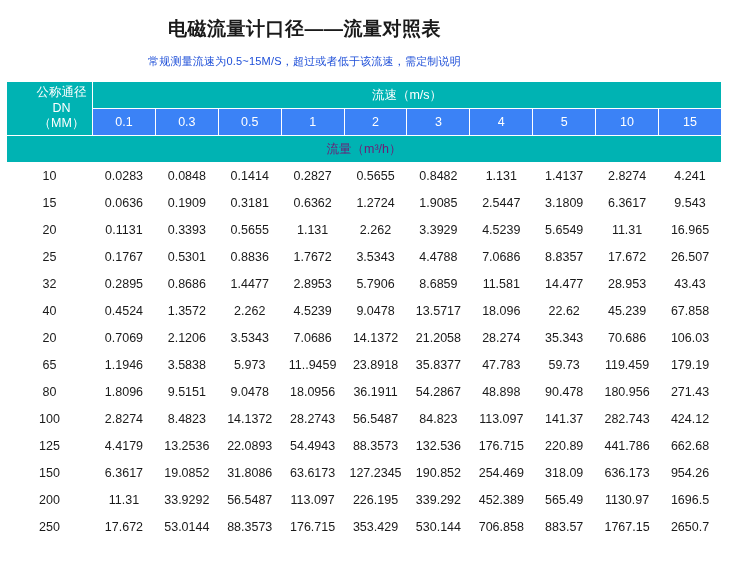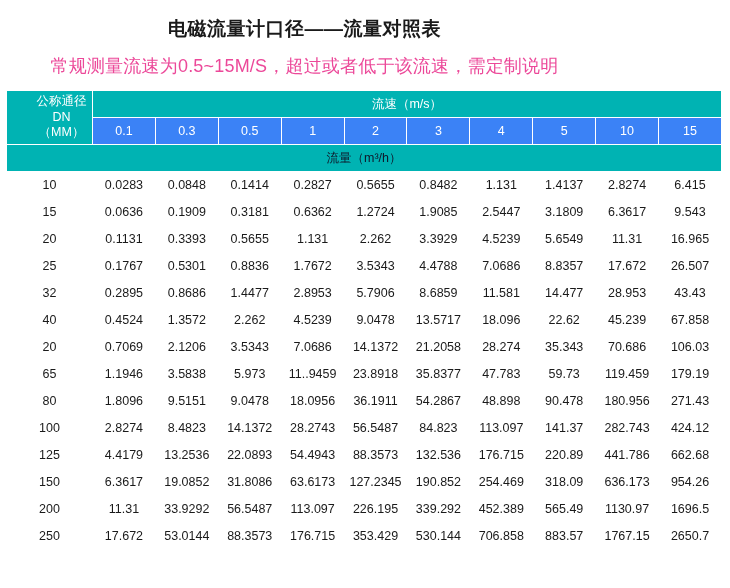--- a/index.html
+++ b/index.html
@@ -22,22 +22,22 @@
   .title {
     text-align: center;
     font-size: 19px;
     font-weight: bold;
     color: #1a1a1a;
     letter-spacing: 0.5px;
     margin: 6px 0 12px 0;
   }
   .subtitle {
     text-align: center;
-    font-size: 18px;
-    color: #ec4899;
+    font-size: 11px;
+    color: #1d4ed8;
     margin: 0 0 12px 0;
     letter-spacing: 0.2px;
   }
   table.flow {
     border-collapse: collapse;
     width: 716px;
     margin: 0 auto;
     table-layout: fixed;
   }
   table.flow td, table.flow th {
@@ -63,21 +63,21 @@
   }
   .hdr-sub {
     background: #3b82f6;
     color: #ffffff;
     font-weight: bold;
     font-size: 13px;
     height: 30px;
   }
   .bandrow td {
     background: #00b3b3;
-    color: #0f172a;
+    color: #701a75;
     font-weight: bold;
     font-size: 13px;
     height: 28px;
   }
   .bodyrow td {
     border: 1px solid #c9c9c9;
     background: #ffffff;
     color: #1a1a1a;
     height: 27.3px;
     font-size: 12.5px;
@@ -138,21 +138,21 @@
           <td class="dn">10</td>
           <td>0.0283</td>
           <td>0.0848</td>
           <td>0.1414</td>
           <td>0.2827</td>
           <td>0.5655</td>
           <td>0.8482</td>
           <td>1.131</td>
           <td>1.4137</td>
           <td>2.8274</td>
-          <td>6.415</td>
+          <td>4.241</td>
         </tr>
         <tr class="bodyrow">
           <td class="dn">15</td>
           <td>0.0636</td>
           <td>0.1909</td>
           <td>0.3181</td>
           <td>0.6362</td>
           <td>1.2724</td>
           <td>1.9085</td>
           <td>2.5447</td>

